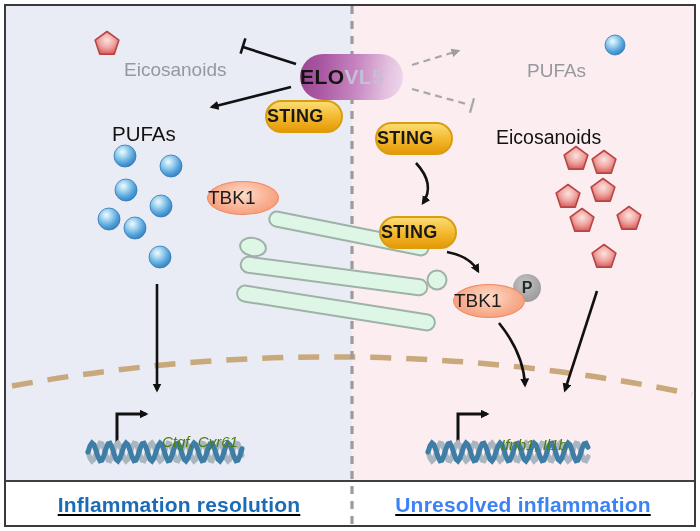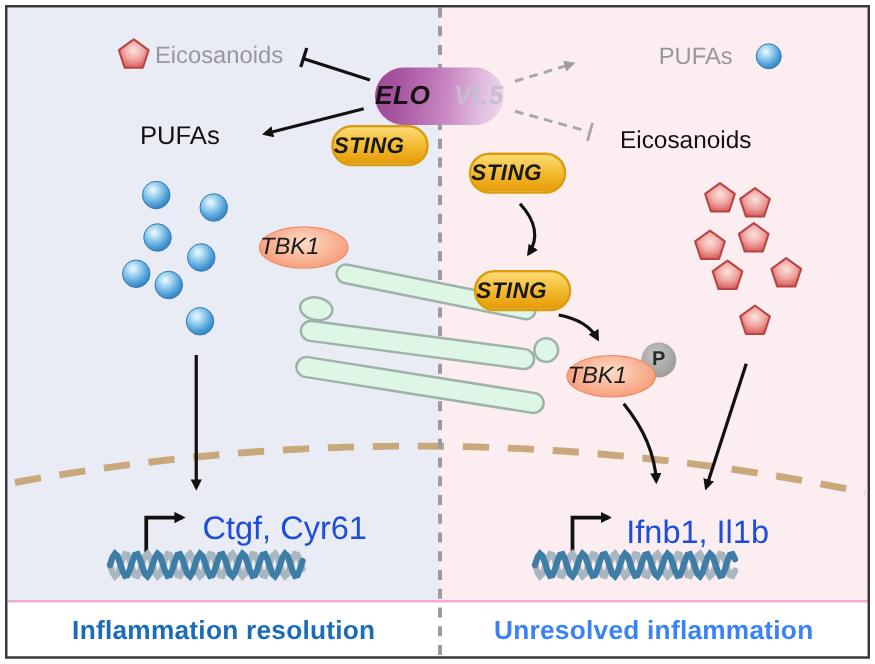--- a/index.html
+++ b/index.html
@@ -4,33 +4,33 @@
 <style>
   html,body{margin:0;padding:0;}
   body{
     width:700px;height:531px;position:relative;background:#ffffff;
     font-family:"Liberation Sans","DejaVu Sans",sans-serif;overflow:hidden;
   }
   .panel{position:absolute;top:6px;height:474px;z-index:1;}
   .panel-left{left:6px;width:346px;background:#e9ecf4;}
   .panel-right{left:352px;width:342px;background:#fcedf0;}
   .footer{position:absolute;left:6px;top:480px;width:688px;height:45px;background:#ffffff;
-    border-top:2px solid #f9a8d4;display:flex;z-index:3;}
+    border-top:2px solid #404040;display:flex;z-index:3;text-decoration:underline;}
   .footer-half{display:flex;align-items:center;justify-content:center;
     font-weight:bold;font-size:21px;letter-spacing:0.2px;}
   .footer-half.l{width:346px;} .footer-half.r{width:342px;}
   .frame-border{position:absolute;left:4px;top:4px;width:692px;height:523px;
     box-sizing:border-box;border:2px solid #3a3a3a;pointer-events:none;z-index:50;background:transparent;}
   #overlay{position:absolute;left:0;top:0;width:700px;height:531px;z-index:5;}
-  .lbl{position:absolute;z-index:10;white-space:nowrap;line-height:1;}
+  .lbl{position:absolute;z-index:10;white-space:nowrap;line-height:1;margin-top:25px;}
   .gray{color:#97979f;font-size:19px;}
   .dark{color:#121212;}
-  .genes{font-size:26px;color:#1d4ed8;font-weight:500;}
-  .pill{position:absolute;display:flex;align-items:center;justify-content:space-between;
-    box-sizing:border-box;z-index:12;font-style:italic;}
+  .genes{font-style:italic;font-size:15px;color:#4d7c0f;font-weight:500;}
+  .pill{position:absolute;display:flex;align-items:center;justify-content:flex-start;
+    box-sizing:border-box;z-index:12;}
   .elovl5{left:300px;top:54px;width:103px;height:46px;border-radius:24px;z-index:13;
     background:linear-gradient(97deg,#9c4595 0%,#aa58a2 22%,#c887c2 55%,#e2bfde 82%,#efd9ec 100%);
     font-size:21px;font-weight:800;letter-spacing:0.4px;}
   .elovl5 .elo{color:#141414;} .elovl5 .vl5{color:#c6bfd4;}
   .sting{width:78px;height:33px;border-radius:17px;font-weight:700;font-size:18px;color:#181818;
     background:linear-gradient(180deg,#fbdb72 0%,#f2b72c 55%,#e59a08 100%);
     border:2px solid #d99e10;letter-spacing:0.3px;}
   .sting-left{left:265px;top:100px;z-index:12;}
   .sting-r1{left:375px;top:122px;}
   .sting-r2{left:379px;top:216px;}

